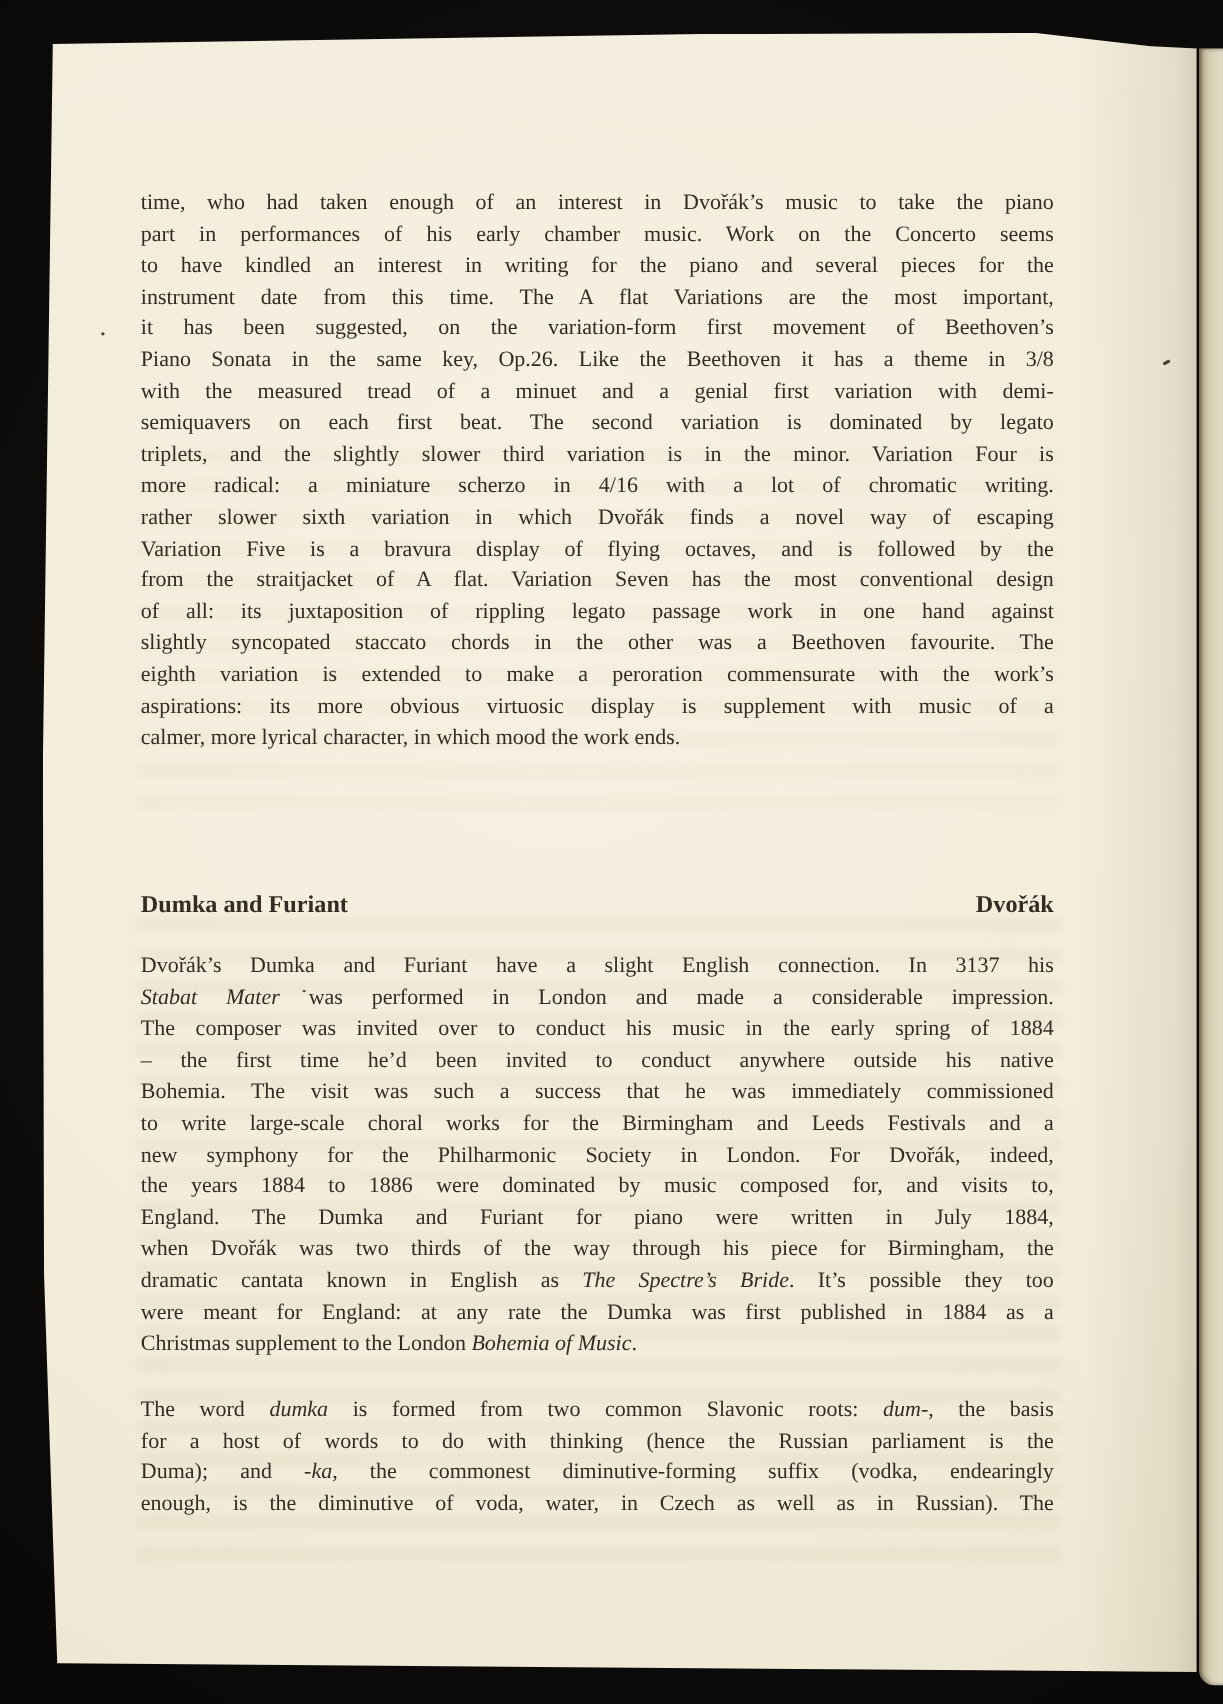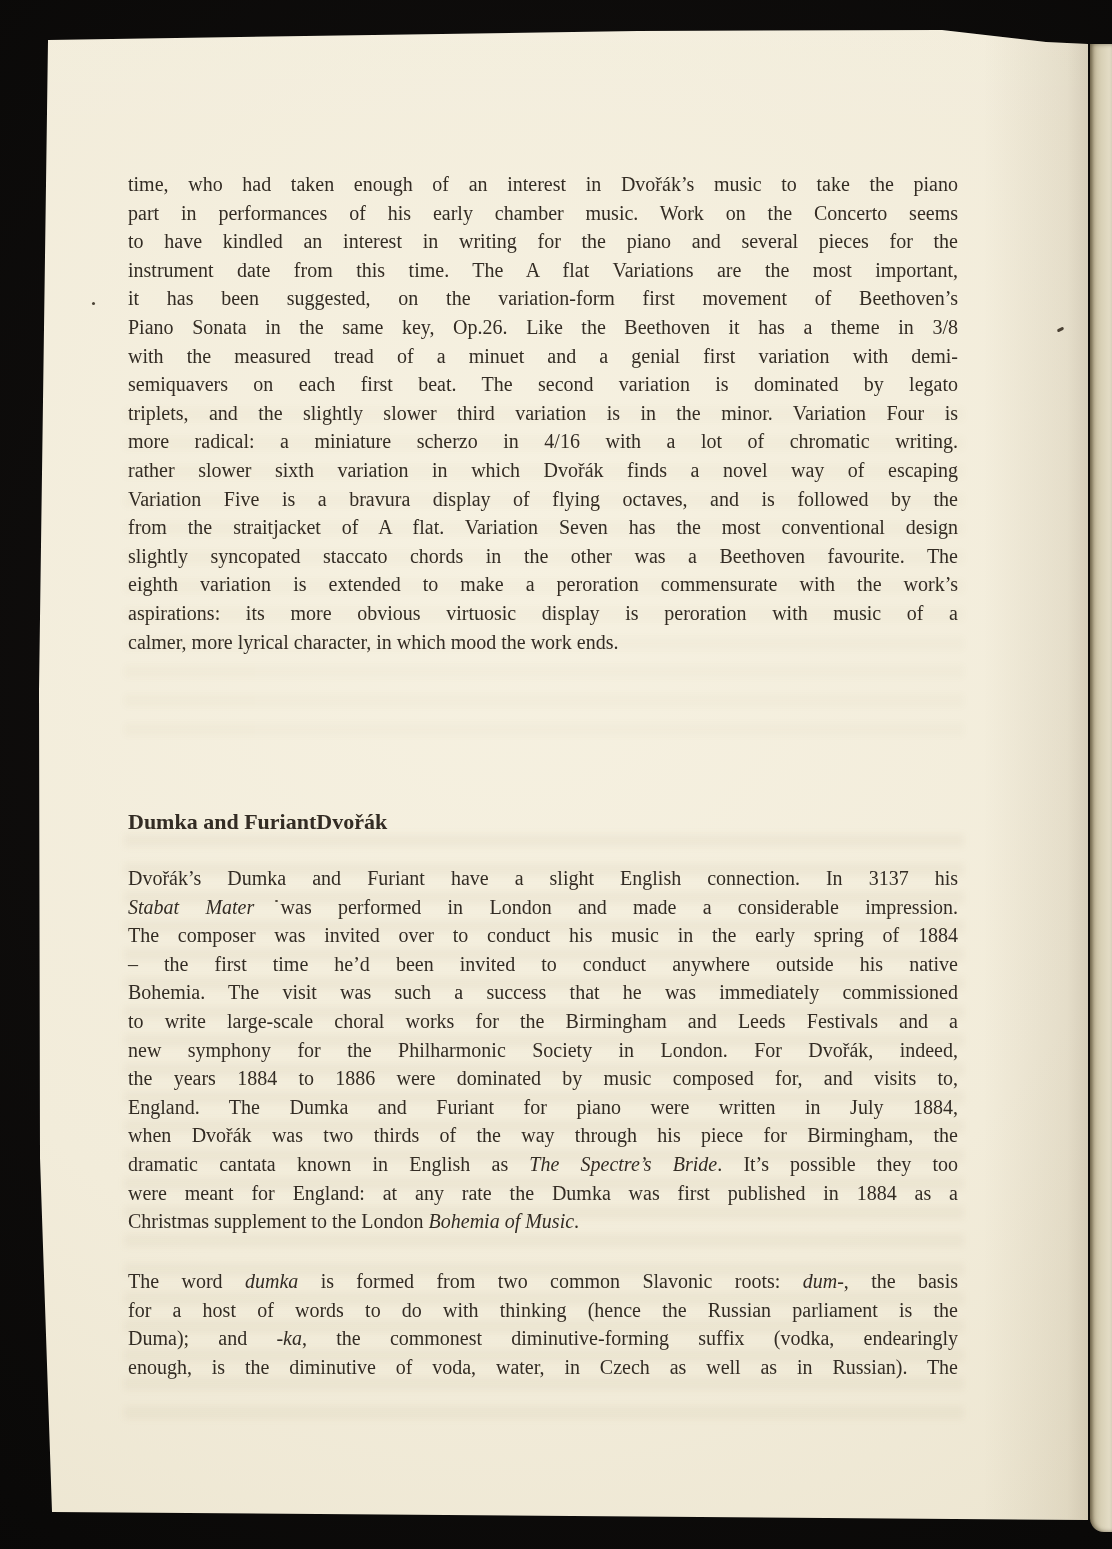--- a/index.html
+++ b/index.html
@@ -55,21 +55,21 @@
     background: #4a4134;
     border-radius: 50%;
   }
   
   .textcol { position: absolute; left: 90px; width: 830px; color: #332c24; }
   .para { font-size: 20px; line-height: 28.6px; }
   .line { text-align: justify; text-align-last: left; text-justify: inter-word; }
   .line.j { text-align-last: justify; }
   .it { font-style: italic; }
   .heading-row {
-    display: flex; align-items: baseline;
+    display: flex; justify-content: space-between; align-items: baseline;
     font-size: 22px; line-height: 30px; font-weight: bold;
   }
 </style>
 </head>
 <body>
 
 <div class="scan">
 
   <div class="page">
 
@@ -83,23 +83,24 @@
         <div class="line j"><span>instrument date from this time.  The A flat Variations are the most important,</span></div>
         <div class="line j"><span>it has been suggested, on the variation-form first movement of Beethoven’s</span></div>
         <div class="line j"><span>Piano Sonata in the same key, Op.26.  Like the Beethoven it has a theme in 3/8</span></div>
         <div class="line j"><span>with the measured tread of a minuet and a genial first variation with demi-</span></div>
         <div class="line j"><span>semiquavers on each first beat.  The second variation is dominated by legato</span></div>
         <div class="line j"><span>triplets, and the slightly slower third variation is in the minor.  Variation Four is</span></div>
         <div class="line j"><span>more radical: a miniature scherzo in 4/16 with a lot of chromatic writing.</span></div>
         <div class="line j"><span>rather slower sixth variation in which Dvořák finds a novel way of escaping</span></div>
         <div class="line j"><span>Variation Five is a bravura display of flying octaves, and is followed by the</span></div>
         <div class="line j"><span>from the straitjacket of A flat.  Variation Seven has the most conventional design</span></div>
+        <div class="line j"><span>of all: its juxtaposition of rippling legato passage work in one hand against</span></div>
         <div class="line j"><span>slightly syncopated staccato chords in the other was a Beethoven favourite.  The</span></div>
         <div class="line j"><span>eighth variation is extended to make a peroration commensurate with the work’s</span></div>
-        <div class="line j"><span>aspirations: its more obvious virtuosic display is peroration with music of a</span></div>
+        <div class="line j"><span>aspirations: its more obvious virtuosic display is supplement with music of a</span></div>
         <div class="line"><span>calmer, more lyrical character, in which mood the work ends.</span></div>
       </div>
 
     <div class="textcol heading-row" style="top:779px;">
       <span>Dumka and Furiant</span>
       <span>Dvořák</span>
     </div>
 
     <div class="textcol para" style="top:836px;">
         <div class="line j"><span>Dvořák’s Dumka and Furiant have a slight English connection.  In 3137 his</span></div>

